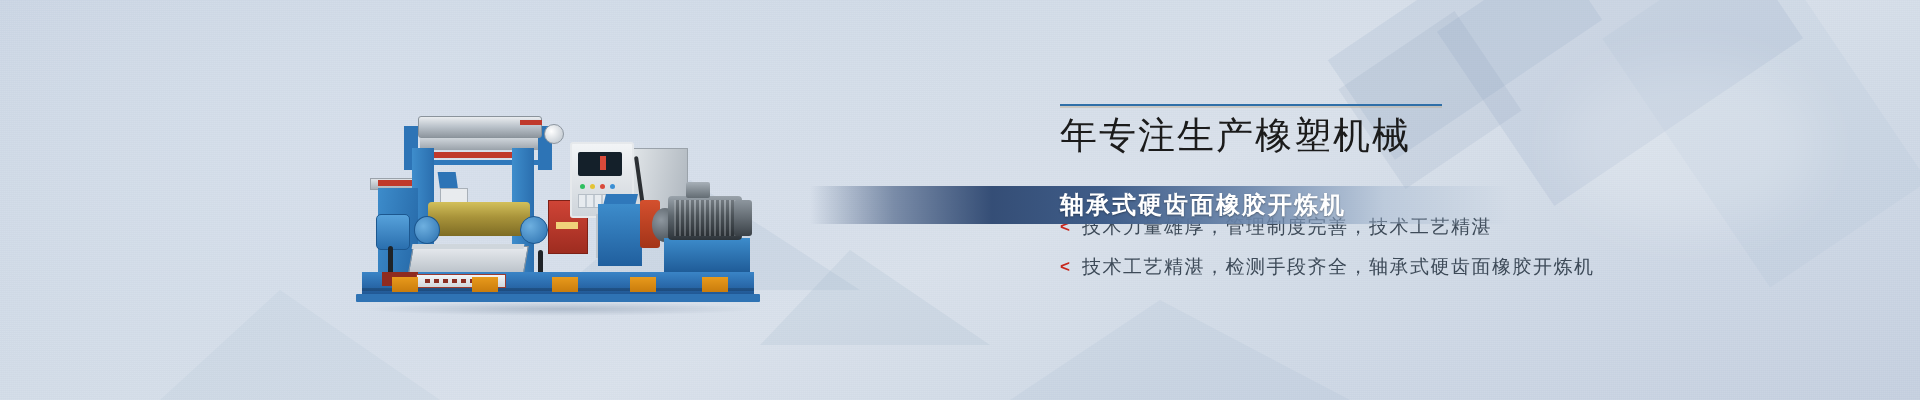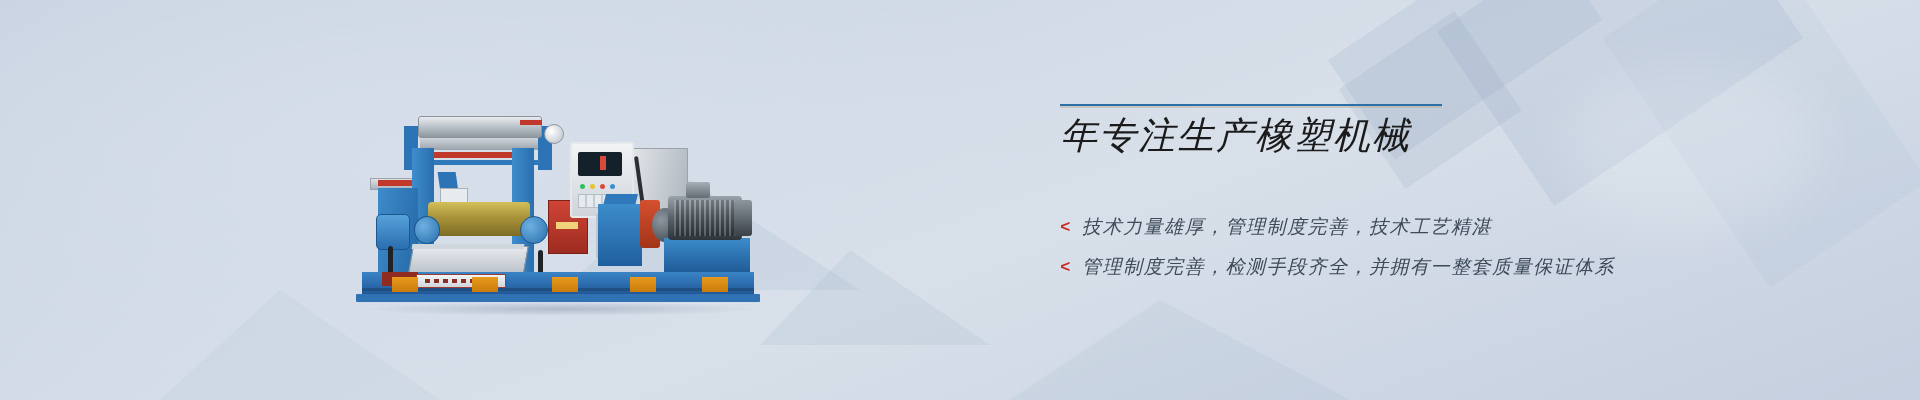--- a/index.html
+++ b/index.html
@@ -139,21 +139,21 @@
   .hose2{left:186px;top:154px;width:5px;height:28px;background:#1f2327;border-radius:3px;}
   .nameplate{left:64px;top:178px;width:88px;height:12px;
     background:linear-gradient(180deg,#f3f5f7,#cfd6dc);border:1px solid #9c3b31;}
   .nameplate:after{content:"";position:absolute;left:8px;top:4px;width:62px;height:4px;
     background:repeating-linear-gradient(90deg,#8a2d22 0 5px,transparent 5px 9px);}
   .redstrip{left:30px;top:176px;width:36px;height:14px;background:#8f2b20;}
   .shadow{left:10px;top:206px;width:396px;height:14px;border-radius:50%;
     background:radial-gradient(ellipse at center, rgba(90,110,135,.30), rgba(90,110,135,0) 70%);}
 
   
-  .content{position:absolute;left:1060px;top:104px;width:640px;font-style:italic;}
+  .content{position:absolute;left:1060px;top:104px;width:640px;}
   .rule{width:382px;height:0;border-top:2px solid #2f6fa8;
         box-shadow:0 2px 0 0 rgba(190,178,160,.55);}
   .headline{
     margin-top:10px;font-family:"Liberation Serif","DejaVu Serif",serif;
     font-size:37px;line-height:1.08;color:#1b1b1b;letter-spacing:2px;white-space:nowrap;
   }
   .subbar{
     position:absolute;left:-250px;top:82px;width:700px;height:38px;
     background:linear-gradient(90deg,
       rgba(51,78,121,0) 0%,
@@ -247,26 +247,29 @@
     <div class="m foot f5"></div>
     <div class="m base-plate"></div>
   </div>
 
   <div class="content">
 
     <div class="rule"></div>
 
     <div class="headline">年专注生产橡塑机械</div>
 
+    <div class="subbar">
+      <div class="subbar-txt">轴承式硬齿面橡胶开炼机</div>
+    </div>
 
     <div class="bullets">
       <div class="bullet">
         <span class="chev">&lt;</span>
         <span class="btxt">技术力量雄厚，管理制度完善，技术工艺精湛</span>
       </div>
       <div class="bullet">
         <span class="chev">&lt;</span>
-        <span class="btxt">管理制度完善，检测手段齐全，并拥有一整套质量保证体系</span>
+        <span class="btxt">技术工艺精湛，检测手段齐全，轴承式硬齿面橡胶开炼机</span>
       </div>
     </div>
 
   </div>
 </div>
 
 </body></html>

